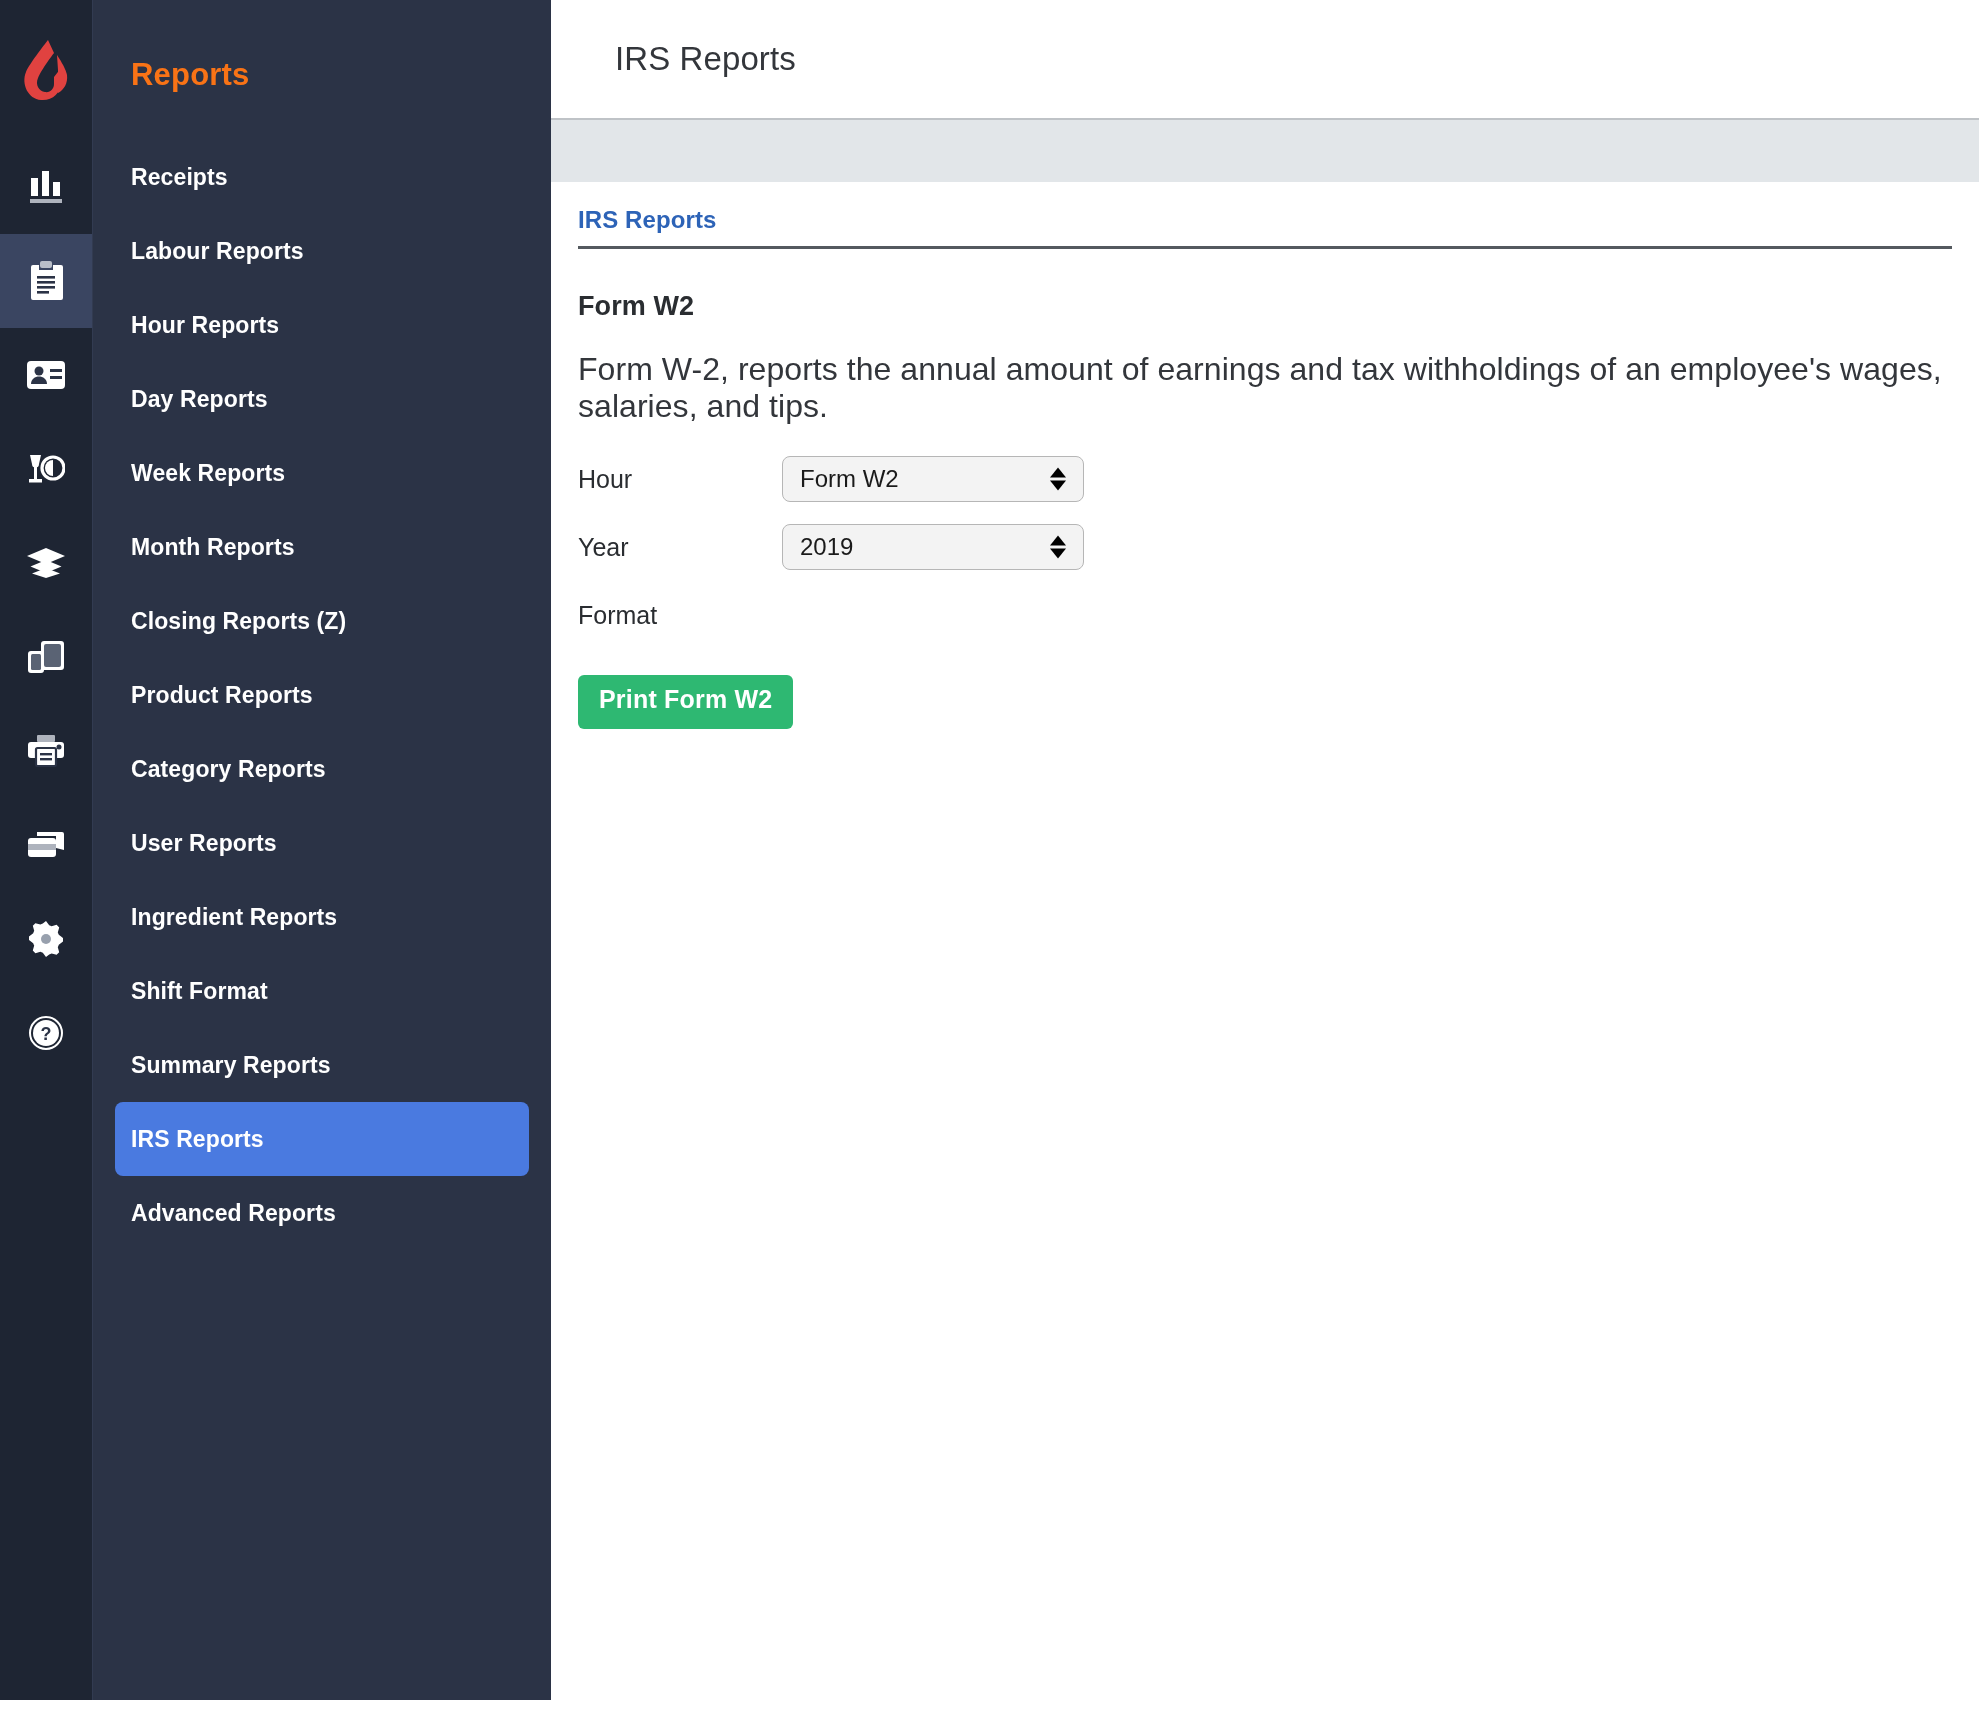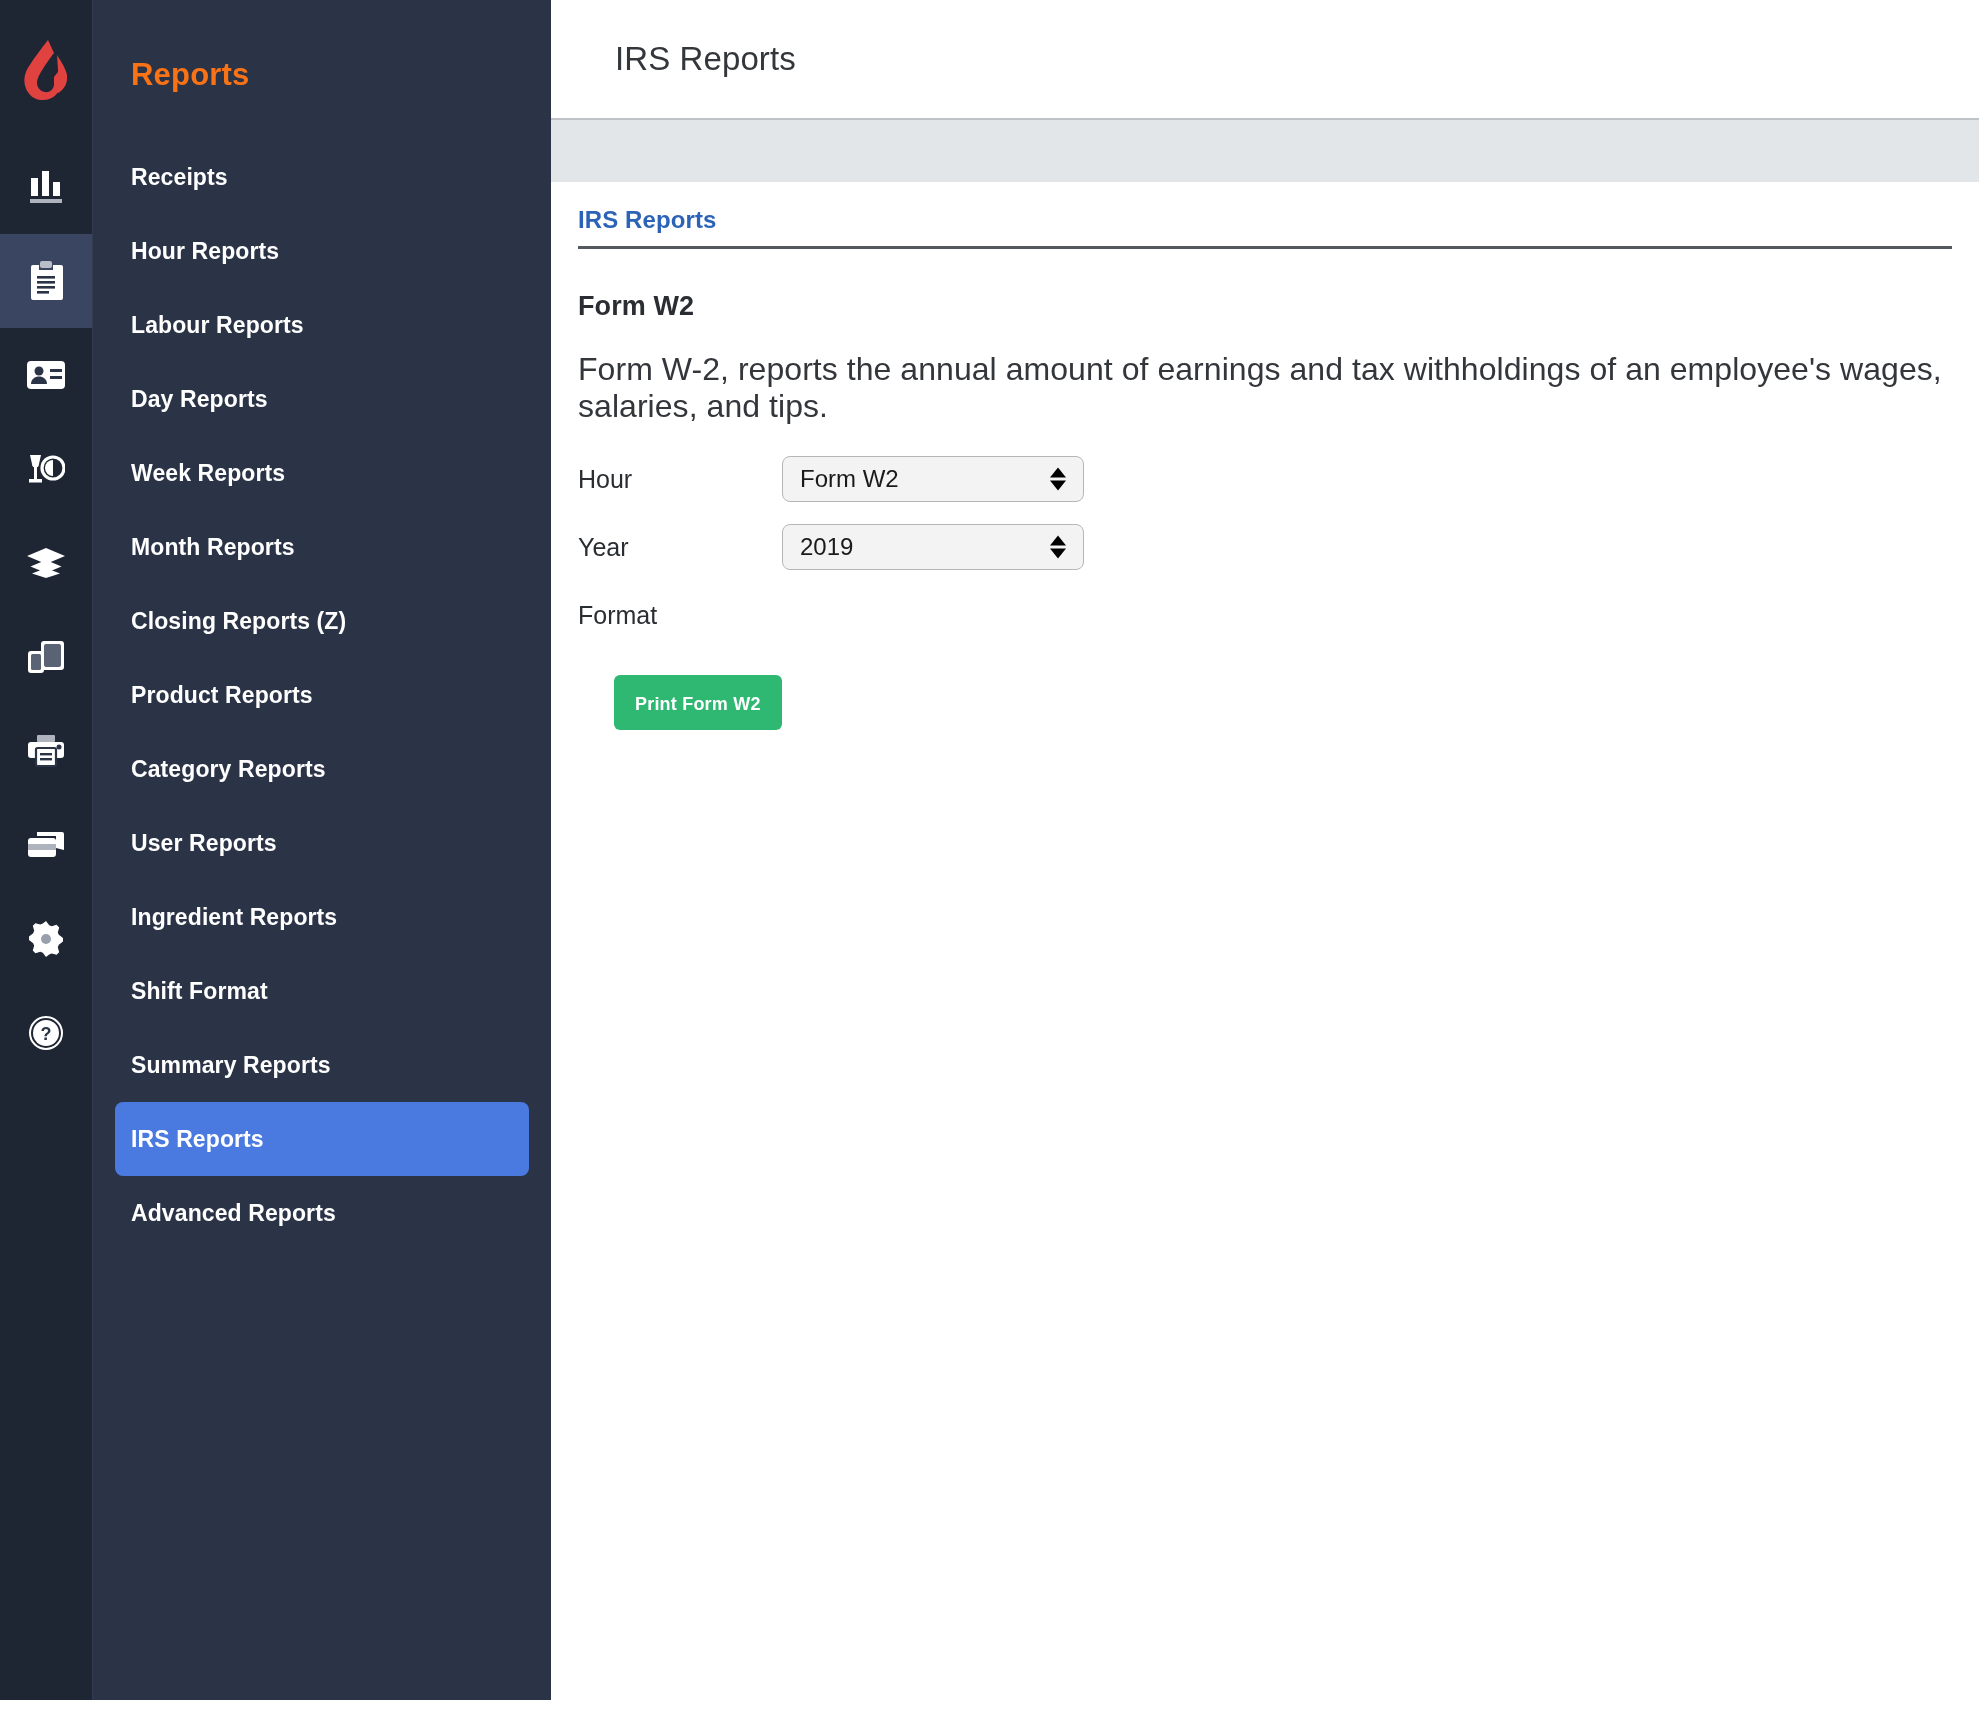--- a/index.html
+++ b/index.html
@@ -191,29 +191,28 @@
     border-right: 8px solid transparent;
   }
   .sel-arrows .up { border-bottom: 10px solid #000; margin-bottom: 3px; }
   .sel-arrows .dn { border-top: 10px solid #000; }
 
   .print-btn {
     margin-top: 26px;
     display: inline-block;
     background: #2eb872;
     color: #ffffff;
-    font-size: 18px;
+    font-size: 25px;
     font-weight: bold;
     border: none;
     border-radius: 6px;
-    padding: 19px 21px 15px 21px;
+    padding: 10px 21px 15px 21px;
     font-family: "Liberation Sans", sans-serif;
     letter-spacing: 0.2px;
     cursor: pointer;
-    margin-left: 36px;
   }
 </style>
 </head>
 <body>
 
 <div id="app">
 
   <div class="icon-rail">
 
     <div class="brand-logo">
@@ -333,22 +332,22 @@
         </svg>
       </span>
     </div>
 
   </div>
 
   <div class="sidebar">
     <div class="sidebar-title">Reports</div>
     <nav class="nav-list">
       <a class="nav-item">Receipts</a>
+      <a class="nav-item">Labour Reports</a>
       <a class="nav-item">Hour Reports</a>
-      <a class="nav-item">Labour Reports</a>
       <a class="nav-item">Day Reports</a>
       <a class="nav-item">Week Reports</a>
       <a class="nav-item">Month Reports</a>
       <a class="nav-item">Closing Reports (Z)</a>
       <a class="nav-item">Product Reports</a>
       <a class="nav-item">Category Reports</a>
       <a class="nav-item">User Reports</a>
       <a class="nav-item">Ingredient Reports</a>
       <a class="nav-item">Shift Format</a>
       <a class="nav-item">Summary Reports</a>

